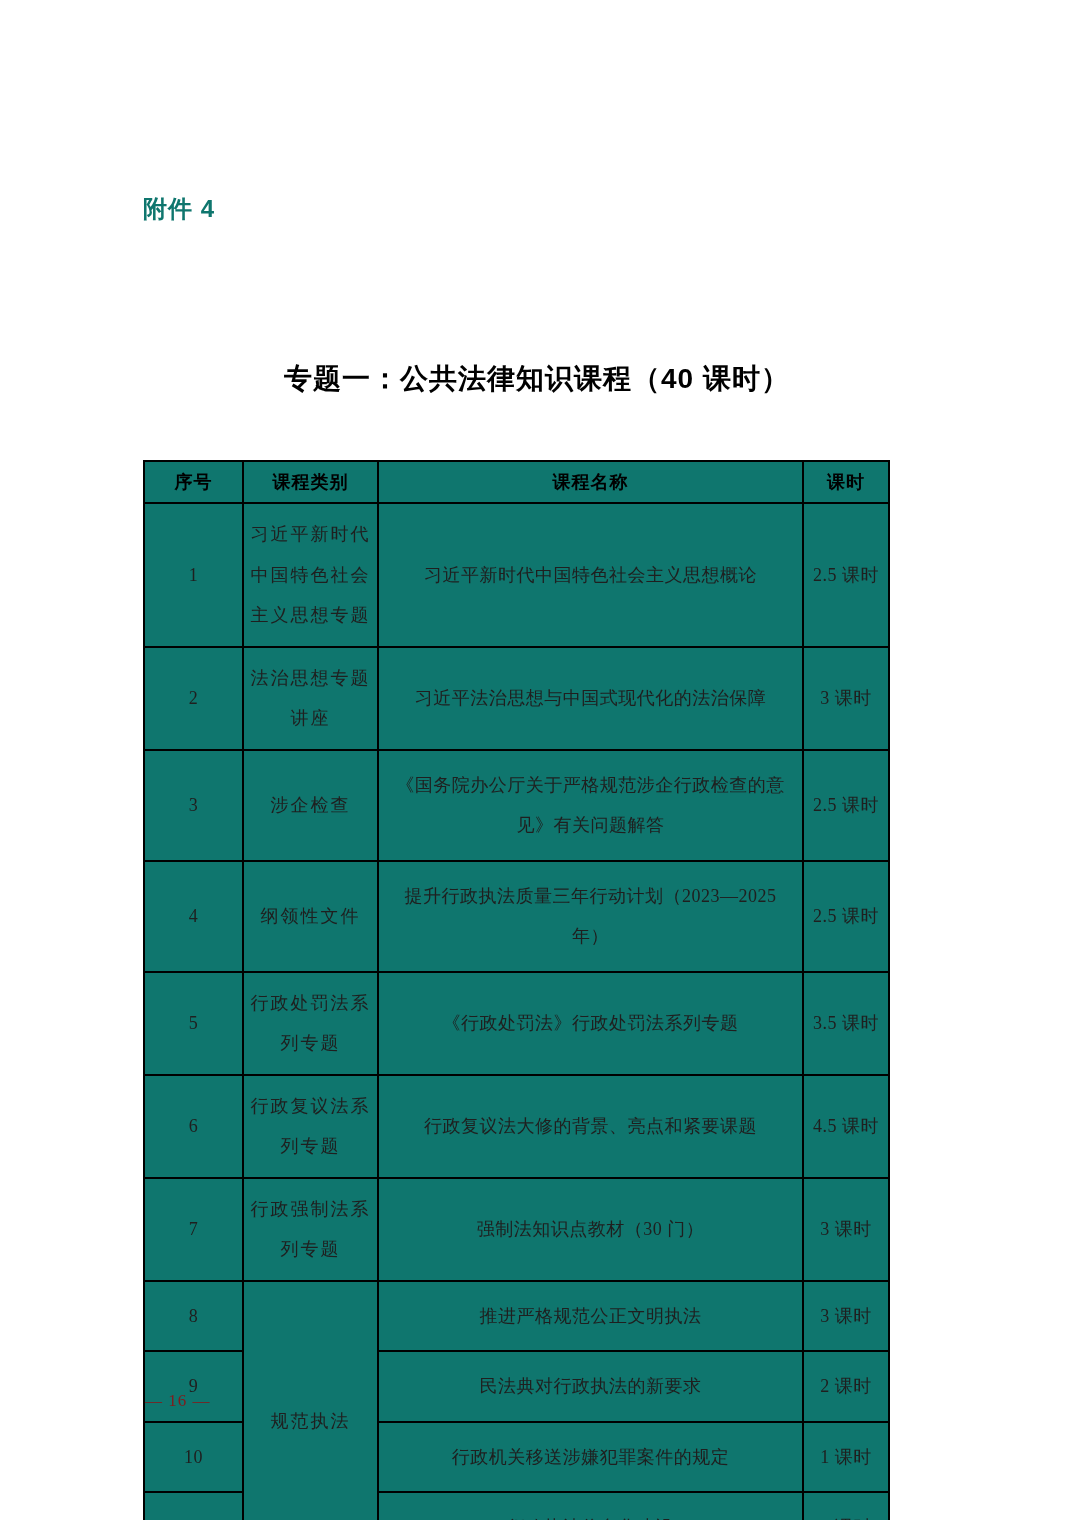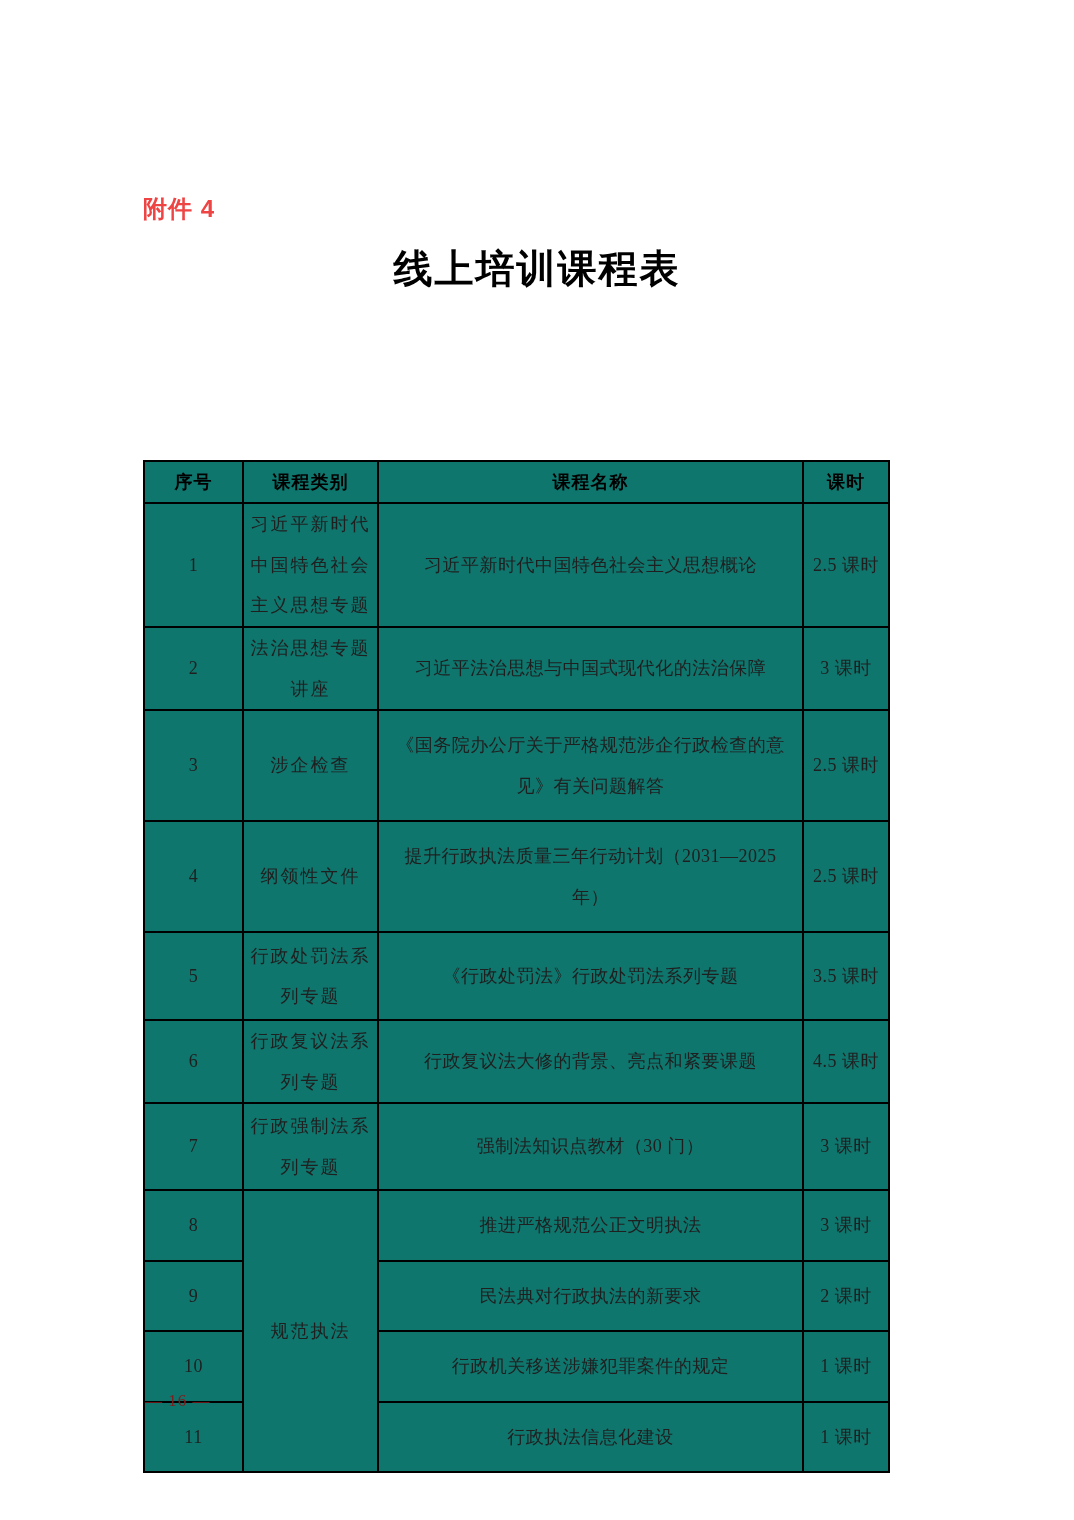--- a/index.html
+++ b/index.html
@@ -17,21 +17,21 @@
     color: #000;
   }
   .attachment {
     position: absolute;
     left: 143px;
     top: 193px;
     font-family: "Liberation Sans", "DejaVu Sans", sans-serif;
     font-weight: 600;
     font-size: 24px;
     letter-spacing: 1px;
-    color: #ef4444;
+    color: #0f766e;
   }
   .title {
     position: absolute;
     left: 0;
     top: 242px;
     width: 100%;
     margin: 0;
     text-align: center;
     font-family: "Liberation Serif", "DejaVu Serif", serif;
     font-weight: bold;
@@ -80,21 +80,21 @@
     font-size: 18px;
     line-height: 2.25;
     color: #1f1f1f;
   }
   td.col-no {
     font-family: "Liberation Serif", "DejaVu Serif", serif;
     font-size: 19px;
     letter-spacing: 0.5px;
   }
   td.col-category {
-    padding: 0 4px;
+    padding: 10px 4px;
     letter-spacing: 2px;
   }
   td.col-name {
     padding: 14px 5px;
     letter-spacing: 0.5px;
   }
   td.col-hours {
     padding: 14px 2px;
     white-space: nowrap;
     letter-spacing: 0.5px;
@@ -121,22 +121,22 @@
     color: #7f1d1d;
   }
 </style>
 </head>
 <body>
 
 <div class="page">
 
   <div class="attachment">附件 4</div>
 
-  <h1 class="title">线上培训课程表</h1>
-
+
+  <h2 class="subtitle">专题一：公共法律知识课程（40 课时）</h2>
 
   <table class="course-table">
     <colgroup>
       <col style="width:99px">
       <col style="width:135px">
       <col style="width:425px">
       <col style="width:86px">
     </colgroup>
     <thead>
       <tr>
@@ -161,21 +161,21 @@
         </tr>
         <tr>
           <td class="col-no">3</td>
           <td class="col-category">涉企检查</td>
           <td class="col-name">《国务院办公厅关于严格规范涉企行政检查的意见》有关问题解答</td>
           <td class="col-hours">2.5 课时</td>
         </tr>
         <tr>
           <td class="col-no">4</td>
           <td class="col-category">纲领性文件</td>
-          <td class="col-name">提升行政执法质量三年行动计划（2031—2025 年）</td>
+          <td class="col-name">提升行政执法质量三年行动计划（2023—2025 年）</td>
           <td class="col-hours">2.5 课时</td>
         </tr>
         <tr>
           <td class="col-no">5</td>
           <td class="col-category">行政处罚法系列专题</td>
           <td class="col-name">《行政处罚法》行政处罚法系列专题</td>
           <td class="col-hours">3.5 课时</td>
         </tr>
         <tr>
           <td class="col-no">6</td>

